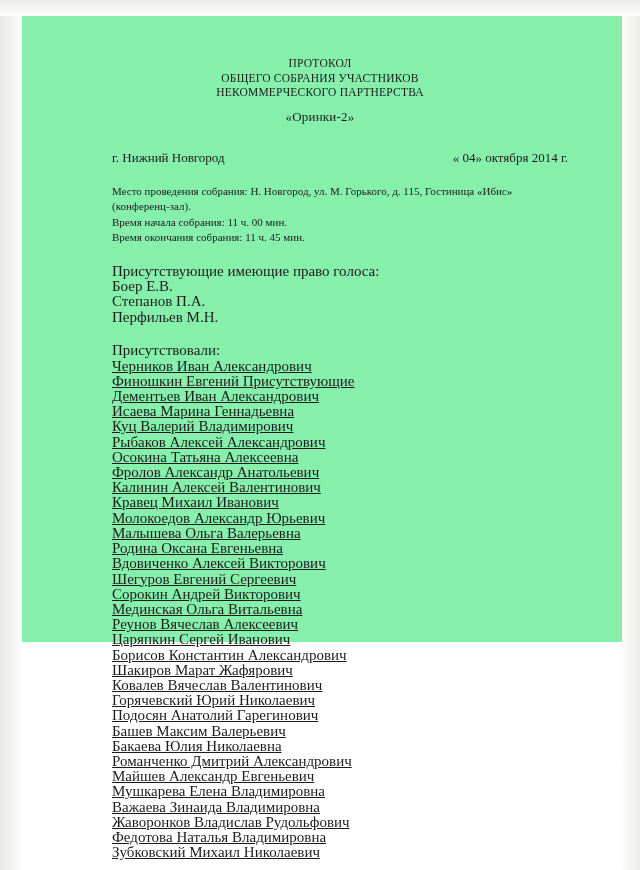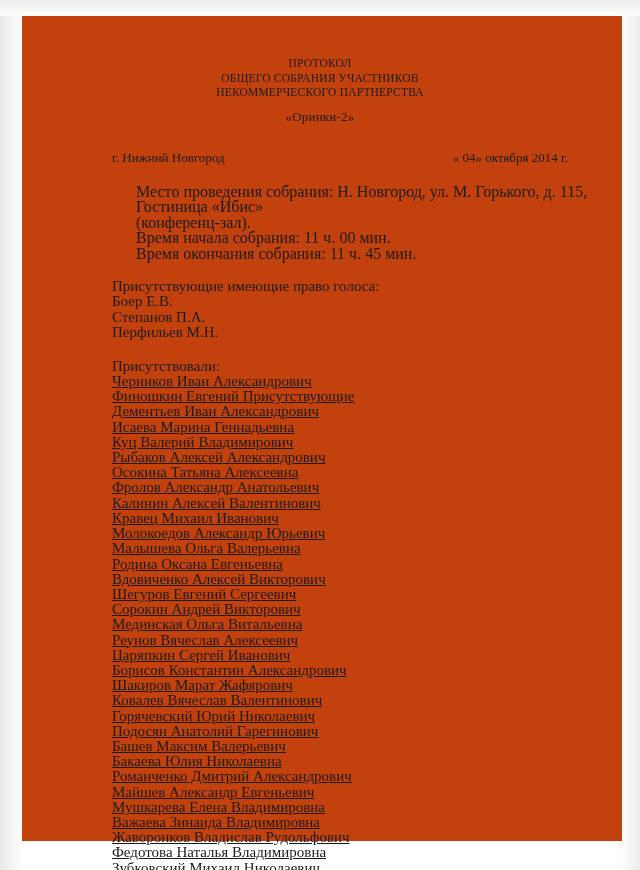--- a/index.html
+++ b/index.html
@@ -12,22 +12,22 @@
     height: 870px;
     position: relative;
     font-family: "Liberation Serif", serif;
     color: #1c1c1c;
     overflow: hidden;
   }
   .page {
     position: absolute;
     top: 0; left: 0;
     width: 640px;
-    height: 841px;
-    background: #c2410c;
+    height: 642px;
+    background: #86efac;
   }
   
   .scan-edge-left {
     position: absolute;
     top: 0; left: 0;
     width: 22px; height: 870px;
     background: linear-gradient(to right, #e9e9e7 0%, #fdfdfd 100%);
   }
   .scan-edge-right {
     position: absolute;
@@ -78,23 +78,22 @@
     white-space: nowrap;
   }
   .date {
     white-space: nowrap;
   }
 
   .para {
     margin-top: 18px;
     padding-left: 112px;
     padding-right: 46px;
-    font-size: 16px;
+    font-size: 11px;
     line-height: 15.4px;
-    margin-left: 24px;
   }
   .para .line { display: block; }
 
   .block {
     margin-top: 18px;
     padding-left: 112px;
     padding-right: 46px;
     font-size: 15px;
     line-height: 15.4px;
   }

